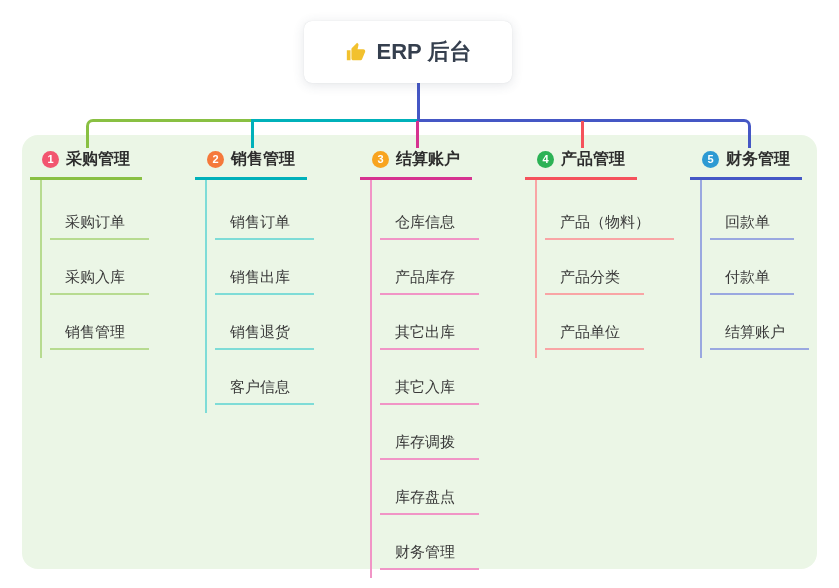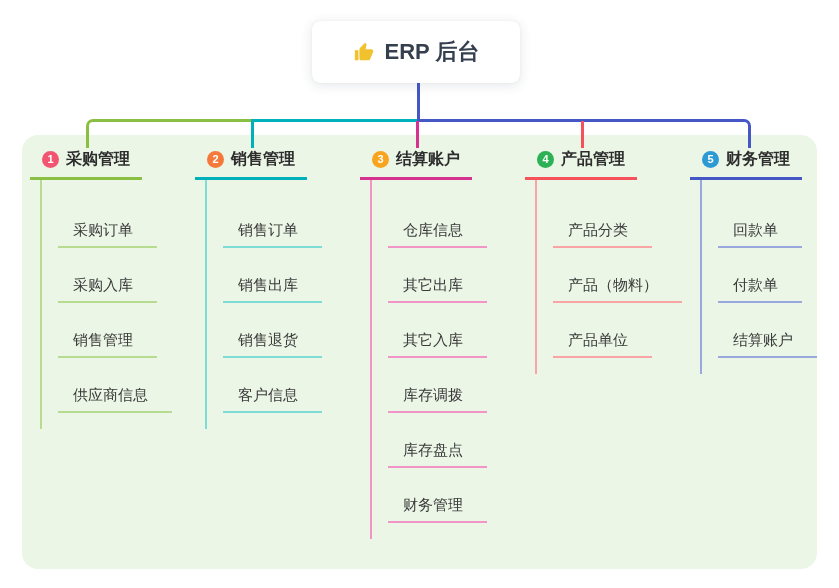--- a/index.html
+++ b/index.html
@@ -3,21 +3,21 @@
 <meta charset="utf-8">
 <style>
   html,body { margin:0; padding:0; background:#ffffff; }
   .stage {
     position:relative; width:839px; height:588px; background:#ffffff;
     font-family:"Liberation Sans","DejaVu Sans",sans-serif; overflow:hidden;
   }
 
   
   .root-node {
-    position:absolute; left:312px; top:21px; height:62px; min-width:208px;
+    position:absolute; left:304px; top:21px; height:62px; min-width:208px;
     box-sizing:border-box; background:#ffffff; border-radius:8px;
     box-shadow:0 2px 12px rgba(60,70,90,.14), 0 0 1px rgba(60,70,90,.18);
     display:flex; align-items:center; justify-content:center; gap:10px;
     font-size:22px; font-weight:600; color:#353f4e; z-index:3;
   }
   .root-node svg { display:block; }
 
   
   .conn { position:absolute; z-index:1; }
   .conn-root-v   { left:417px; top:83px;  width:3px;  height:37px; background:#4557c5; }
@@ -52,21 +52,21 @@
     border-bottom:3px solid var(--main);
     font-size:16px; font-weight:600; color:#2d2d2d; white-space:nowrap;
   }
   .badge {
     flex:0 0 auto; width:17px; height:17px; border-radius:50%;
     background:var(--badge); color:#ffffff; font-size:11px; font-weight:700;
     display:flex; align-items:center; justify-content:center; line-height:1;
   }
 
   .items {
-    list-style:none; margin:0 0 0 10px; padding:16px;
+    list-style:none; margin:0 0 0 10px; padding:8px;
     border-left:2px solid var(--light);
   }
   .items li { height:55px; display:flex; align-items:flex-end; }
   .items li:first-child { height:52px; }
   .items li span {
     display:inline-block; white-space:nowrap;
     padding:0 24px 6px 15px;
     border-bottom:2px solid var(--light);
     font-size:15px; color:#3a3a3a;
   }
@@ -101,23 +101,20 @@
     <ul class="items">
       <li>
           <span>采购订单</span>
         </li>
       <li>
           <span>采购入库</span>
         </li>
       <li>
           <span>销售管理</span>
         </li>
-      <li>
-          <span>供应商信息</span>
-        </li>
     </ul>
   </div>
 
   <div class="column col-2">
     <div class="col-header">
       <span class="badge">2</span>
       <span>销售管理</span>
     </div>
     <ul class="items">
       <li>
@@ -138,20 +135,23 @@
   <div class="column col-3">
     <div class="col-header">
       <span class="badge">3</span>
       <span>结算账户</span>
     </div>
     <ul class="items">
       <li>
           <span>仓库信息</span>
         </li>
       <li>
+          <span>产品库存</span>
+        </li>
+      <li>
           <span>其它出库</span>
         </li>
       <li>
           <span>其它入库</span>
         </li>
       <li>
           <span>库存调拨</span>
         </li>
       <li>
           <span>库存盘点</span>
@@ -162,24 +162,24 @@
     </ul>
   </div>
 
   <div class="column col-4">
     <div class="col-header">
       <span class="badge">4</span>
       <span>产品管理</span>
     </div>
     <ul class="items">
       <li>
+          <span>产品（物料）</span>
+        </li>
+      <li>
           <span>产品分类</span>
-        </li>
-      <li>
-          <span>产品（物料）</span>
         </li>
       <li>
           <span>产品单位</span>
         </li>
     </ul>
   </div>
 
   <div class="column col-5">
     <div class="col-header">
       <span class="badge">5</span>

